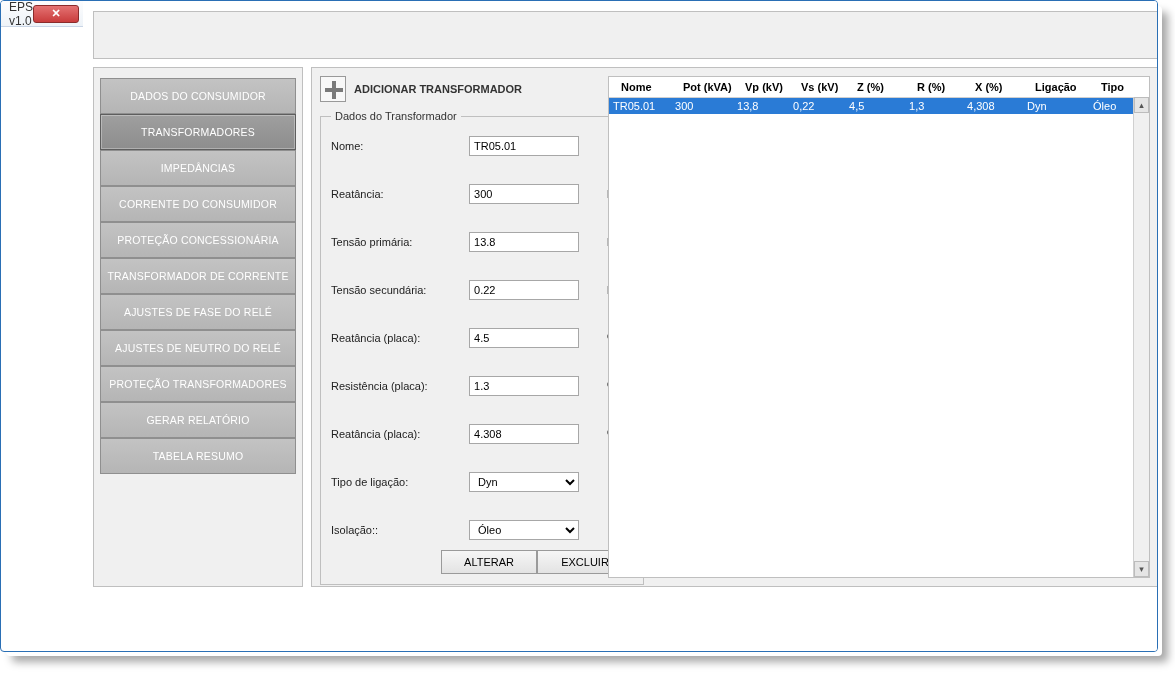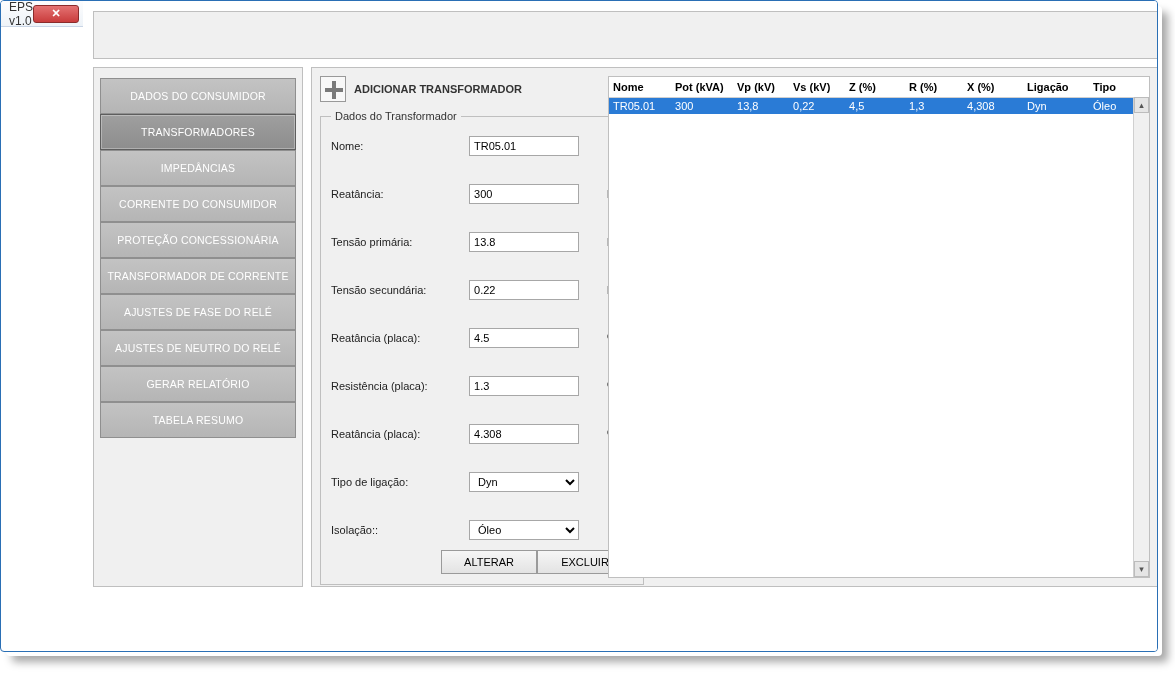--- a/index.html
+++ b/index.html
@@ -211,21 +211,21 @@
   }
   .thead {
     display: grid;
     grid-template-columns: 62px 62px 56px 56px 60px 58px 60px 66px 60px;
     background: #fff;
     border-bottom: 1px solid #d0d0d0;
   }
   .thead > div {
     font-size: 11px;
     font-weight: bold;
-    padding: 4px 4px;
+    padding: 4px 12px;
     color: #000;
     border-right: 0px solid #eaeaea;
     white-space: nowrap;
   }
   .trow {
     display: grid;
     grid-template-columns: 62px 62px 56px 56px 60px 58px 60px 66px 60px;
   }
   .trow.selected {
     background: #2a7bd6;
@@ -285,20 +285,21 @@
 
       <div class="sidebar">
         <div class="side-btn">DADOS DO CONSUMIDOR</div>
         <div class="side-btn active">TRANSFORMADORES</div>
         <div class="side-btn">IMPEDÂNCIAS</div>
         <div class="side-btn">CORRENTE DO CONSUMIDOR</div>
         <div class="side-btn">PROTEÇÃO CONCESSIONÁRIA</div>
         <div class="side-btn">TRANSFORMADOR DE CORRENTE</div>
         <div class="side-btn">AJUSTES DE FASE DO RELÉ</div>
         <div class="side-btn">AJUSTES DE NEUTRO DO RELÉ</div>
+        <div class="side-btn">PROTEÇÃO TRANSFORMADORES</div>
         <div class="side-btn">GERAR RELATÓRIO</div>
         <div class="side-btn">TABELA RESUMO</div>
       </div>
 
       <div class="content">
 
         <div class="form-col">
 
           <div class="add-row">
             <div class="plus-icon"></div>

